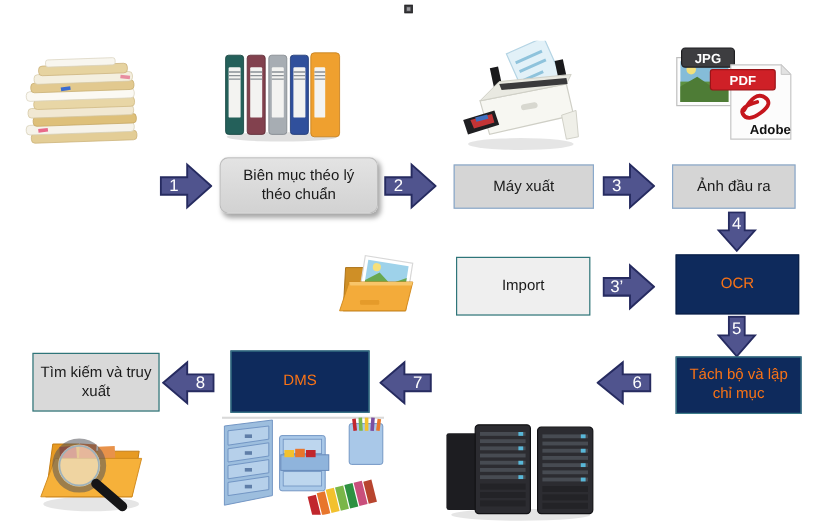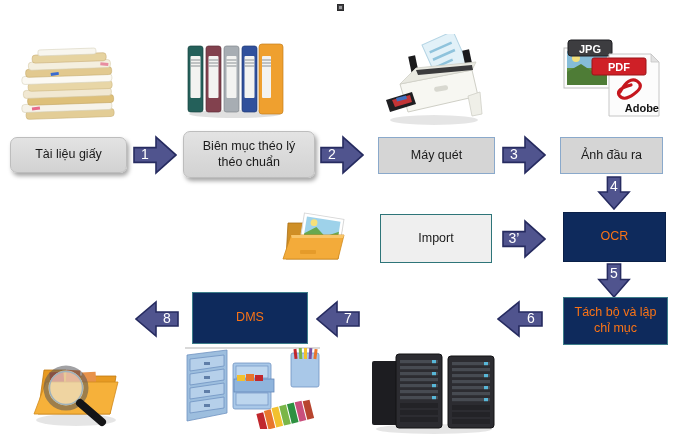--- a/index.html
+++ b/index.html
@@ -217,39 +217,38 @@
       <rect x="116" y="35" width="4" height="3.2"></rect>
         <rect x="116" y="47" width="4" height="3.2"></rect>
     </g>
     <g fill="#232327">
       <rect x="84" y="54" width="38" height="5"></rect>
         <rect x="84" y="61" width="38" height="5"></rect>
         <rect x="84" y="68" width="38" height="5"></rect>
     </g>
   </svg>
 
-  <div class="box rounded" style="left:10px;top:137px;width:117px;height:36px">Tài liệu giấy</div>
 
   <div class="arrow r" style="left:133px;top:134px;width:44px;height:42px">
     <svg viewBox="0 0 44 40" preserveAspectRatio="none">
         <polygon points="1,13 23,13 23,3 43,20 23,37 23,27 1,27"></polygon>
       </svg>
     <span class="num">1</span>
   </div>
 
   <div class="box rounded" style="left:183px;top:131px;width:132px;height:47px">Biên mục théo lý théo chuẩn</div>
 
   <div class="arrow r" style="left:320px;top:134px;width:44px;height:42px">
     <svg viewBox="0 0 44 40" preserveAspectRatio="none">
         <polygon points="1,13 23,13 23,3 43,20 23,37 23,27 1,27"></polygon>
       </svg>
     <span class="num">2</span>
   </div>
 
-  <div class="box steel" style="left:378px;top:137px;width:117px;height:37px">Máy quét</div>
+  <div class="box steel" style="left:378px;top:137px;width:117px;height:37px">Máy xuất</div>
 
   <div class="arrow r" style="left:502px;top:134px;width:44px;height:42px">
     <svg viewBox="0 0 44 40" preserveAspectRatio="none">
         <polygon points="1,13 23,13 23,3 43,20 23,37 23,27 1,27"></polygon>
       </svg>
     <span class="num">3</span>
   </div>
 
   <div class="box steel" style="left:560px;top:137px;width:103px;height:37px">Ảnh đầu ra</div>
 
@@ -297,14 +296,15 @@
 
   <div class="box navy tealedge" style="left:192px;top:292px;width:116px;height:52px">DMS</div>
 
   <div class="arrow l" style="left:135px;top:299px;width:44px;height:40px">
     <svg viewBox="0 0 44 40" preserveAspectRatio="none">
         <polygon points="43,13 21,13 21,3 1,20 21,37 21,27 43,27"></polygon>
       </svg>
     <span class="num">8</span>
   </div>
 
+  <div class="box teal" style="left:27px;top:294px;width:106px;height:49px">Tìm kiếm và truy xuất</div>
 
 </div>
 
 </body></html>

